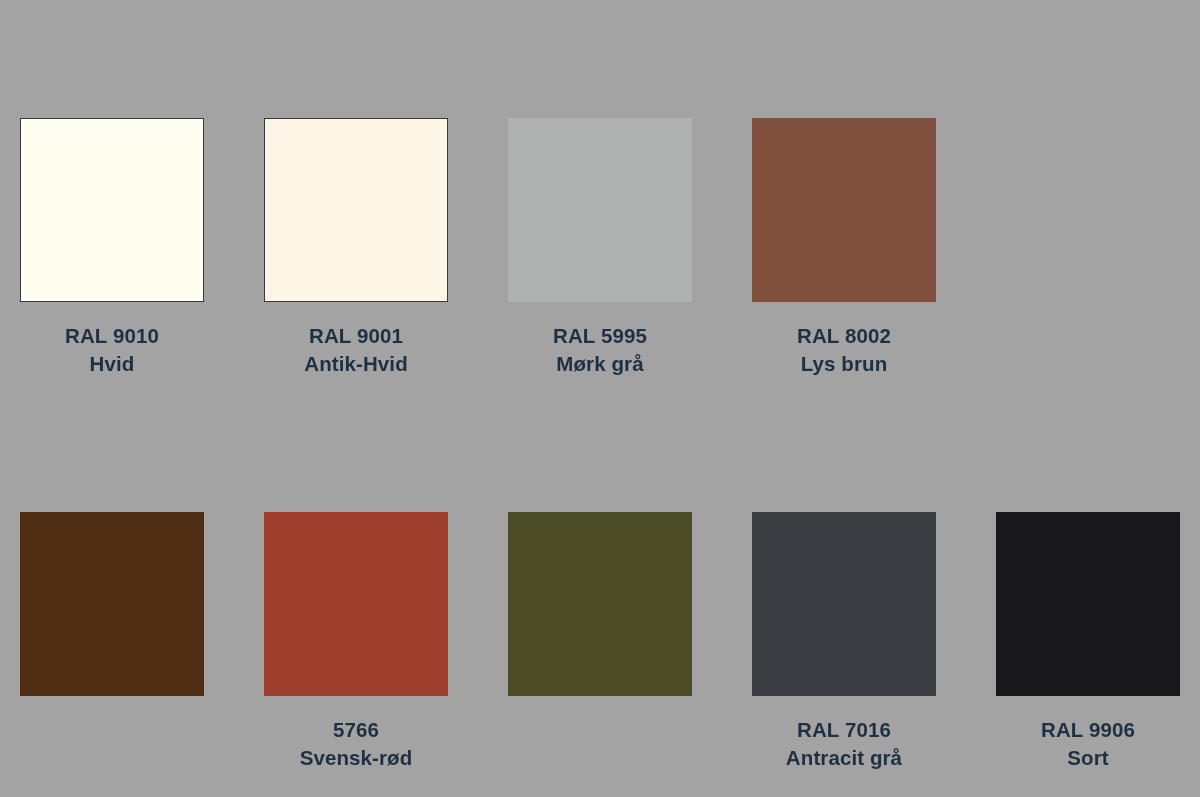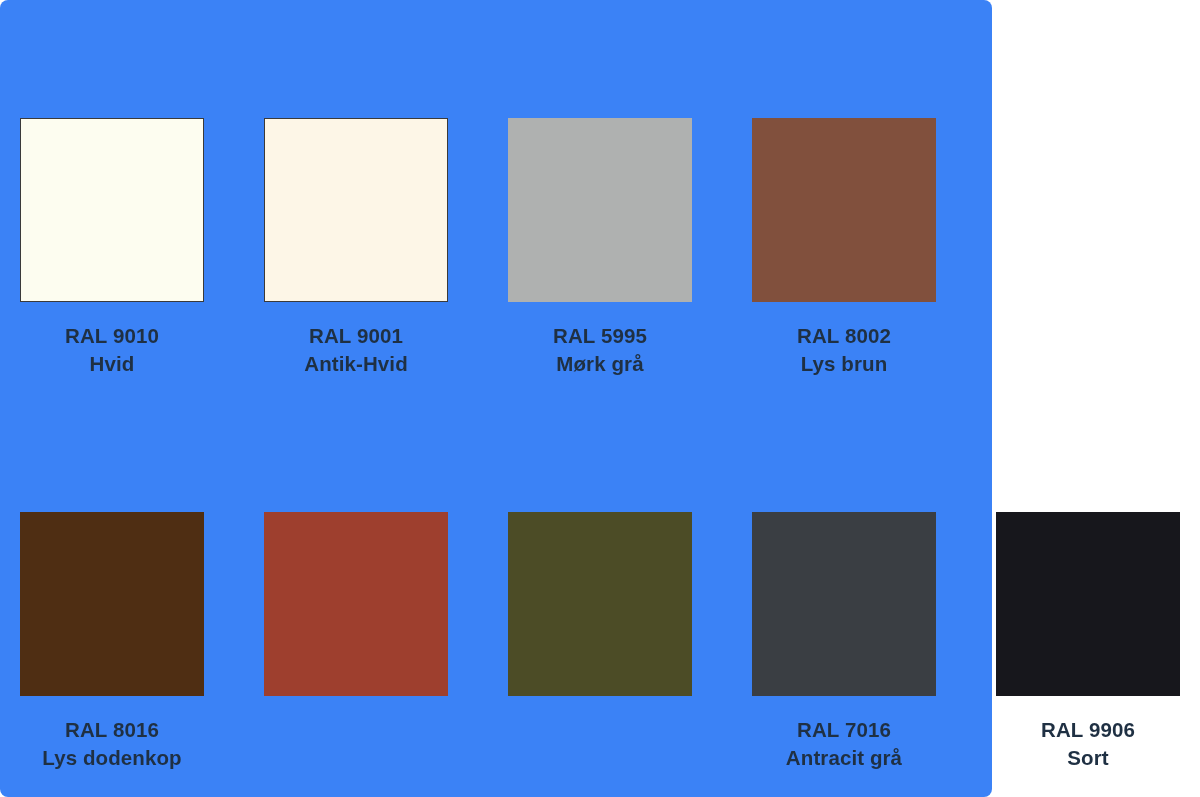--- a/index.html
+++ b/index.html
@@ -8,25 +8,24 @@
   html, body {
     width: 1200px;
     height: 797px;
     background: #ffffff;
     font-family: "Liberation Sans", sans-serif;
     overflow: hidden;
   }
 
   #swatch-board {
     position: relative;
-    width: 992px;
+    width: 1200px;
     height: 797px;
-    background: #3b82f6;
+    background: #a3a3a3;
     padding-top: 118px;
-    border-radius: 8px;
   }
 
   .swatch-row {
     display: flex;
     width: 1200px;
     padding-left: 20px;
     box-sizing: border-box;
   }
 
   .swatch-row + .swatch-row {
@@ -98,27 +97,27 @@
         <div class="swatch-chip" style="background: rgb(129, 80, 61);"></div>
         <div class="swatch-caption">
           <span class="swatch-code">RAL 8002</span>
           <span class="swatch-name">Lys brun</span>
         </div>
       </div>
     </div>
   <div class="swatch-row">
       <div class="swatch-cell">
         <div class="swatch-chip" style="background: rgb(79, 46, 19);"></div>
-        <div class="swatch-caption">
-          <span class="swatch-code">RAL 8016</span>
-          <span class="swatch-name">Lys dodenkop</span>
-        </div>
       </div>
       <div class="swatch-cell">
         <div class="swatch-chip" style="background: rgb(158, 63, 46);"></div>
+        <div class="swatch-caption">
+          <span class="swatch-code">5766</span>
+          <span class="swatch-name">Svensk-rød</span>
+        </div>
       </div>
       <div class="swatch-cell">
         <div class="swatch-chip" style="background: rgb(76, 76, 38);"></div>
       </div>
       <div class="swatch-cell">
         <div class="swatch-chip" style="background: rgb(58, 62, 67);"></div>
         <div class="swatch-caption">
           <span class="swatch-code">RAL 7016</span>
           <span class="swatch-name">Antracit grå</span>
         </div>

